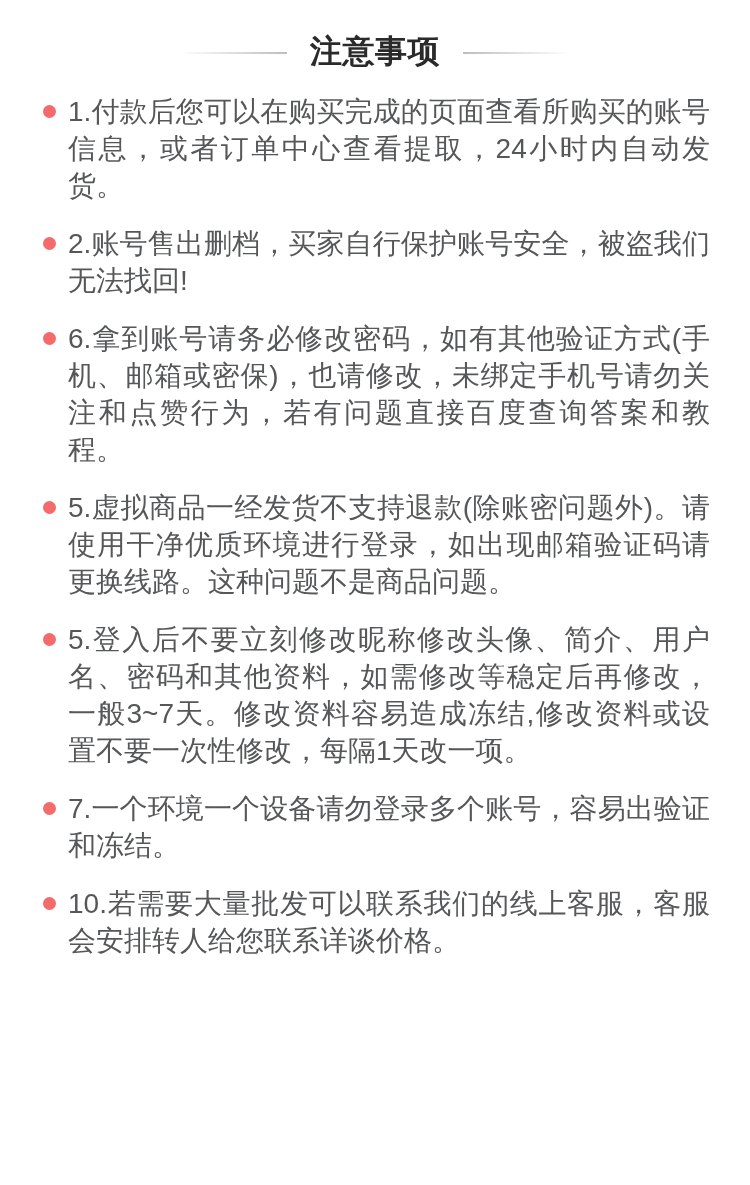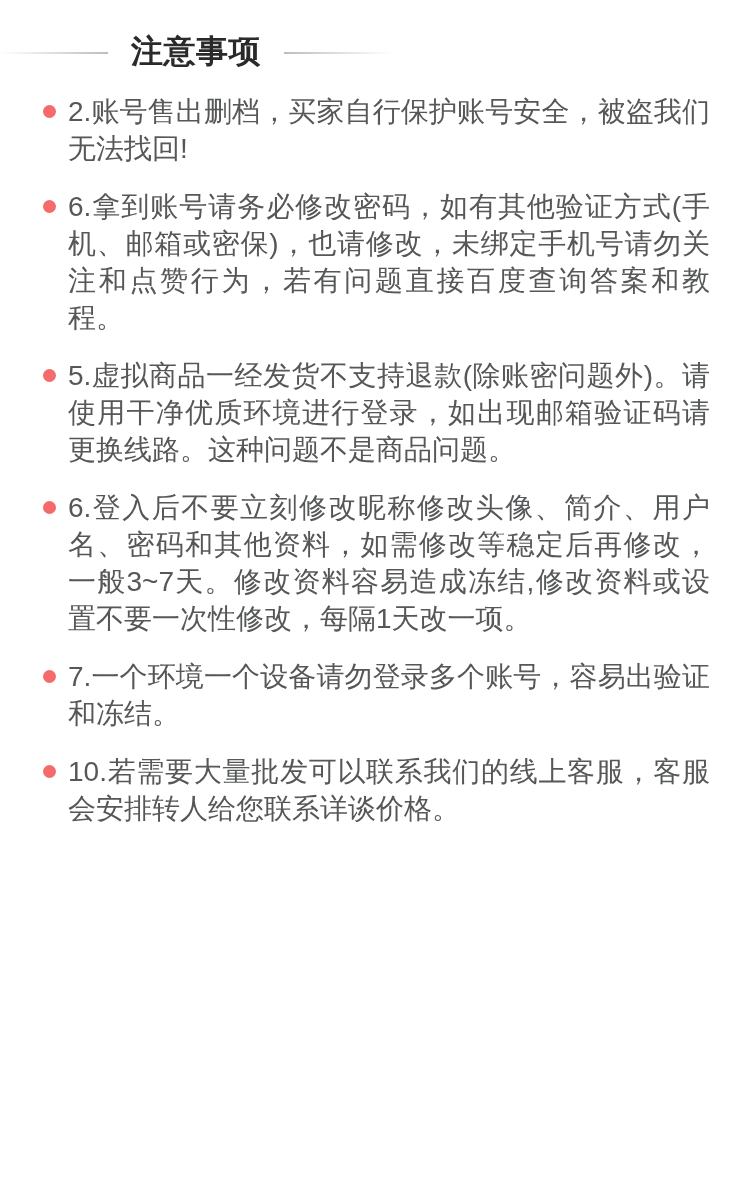--- a/index.html
+++ b/index.html
@@ -13,21 +13,21 @@
     position: relative;
     width: 750px;
     height: 1185px;
     background: #ffffff;
     overflow: hidden;
   }
   
   .title-row {
     display: flex;
     align-items: center;
-    justify-content: flex-start;
+    justify-content: center;
     padding-top: 30px;
     height: 72px;
   }
   .title-text {
     margin: 0 23px;
     font-size: 32px;
     line-height: 40px;
     font-weight: bold;
     color: #2a2a2a;
     letter-spacing: 0.5px;
@@ -79,33 +79,37 @@
 
   <div class="title-row">
     <span class="decor-line left"></span>
     <h1 class="title-text">注意事项</h1>
     <span class="decor-line right"></span>
   </div>
 
   <ul class="notice-list">
     <li class="notice-item">
       <span class="dot"></span>
+      <span class="item-text">1.付款后您可以在购买完成的页面查看所购买的账号信息，或者订单中心查看提取，24小时内自动发货。</span>
+    </li>
+    <li class="notice-item">
+      <span class="dot"></span>
       <span class="item-text">2.账号售出删档，买家自行保护账号安全，被盗我们无法找回!</span>
     </li>
     <li class="notice-item">
       <span class="dot"></span>
       <span class="item-text">6.拿到账号请务必修改密码，如有其他验证方式(手机、邮箱或密保)，也请修改，未绑定手机号请勿关注和点赞行为，若有问题直接百度查询答案和教程。</span>
     </li>
     <li class="notice-item">
       <span class="dot"></span>
       <span class="item-text">5.虚拟商品一经发货不支持退款(除账密问题外)。请使用干净优质环境进行登录，如出现邮箱验证码请更换线路。这种问题不是商品问题。</span>
     </li>
     <li class="notice-item">
       <span class="dot"></span>
-      <span class="item-text">6.登入后不要立刻修改昵称修改头像、简介、用户名、密码和其他资料，如需修改等稳定后再修改，一般3~7天。修改资料容易造成冻结,修改资料或设置不要一次性修改，每隔1天改一项。</span>
+      <span class="item-text">5.登入后不要立刻修改昵称修改头像、简介、用户名、密码和其他资料，如需修改等稳定后再修改，一般3~7天。修改资料容易造成冻结,修改资料或设置不要一次性修改，每隔1天改一项。</span>
     </li>
     <li class="notice-item">
       <span class="dot"></span>
       <span class="item-text">7.一个环境一个设备请勿登录多个账号，容易出验证和冻结。</span>
     </li>
     <li class="notice-item">
       <span class="dot"></span>
       <span class="item-text">10.若需要大量批发可以联系我们的线上客服，客服会安排转人给您联系详谈价格。</span>
     </li>
   </ul>

